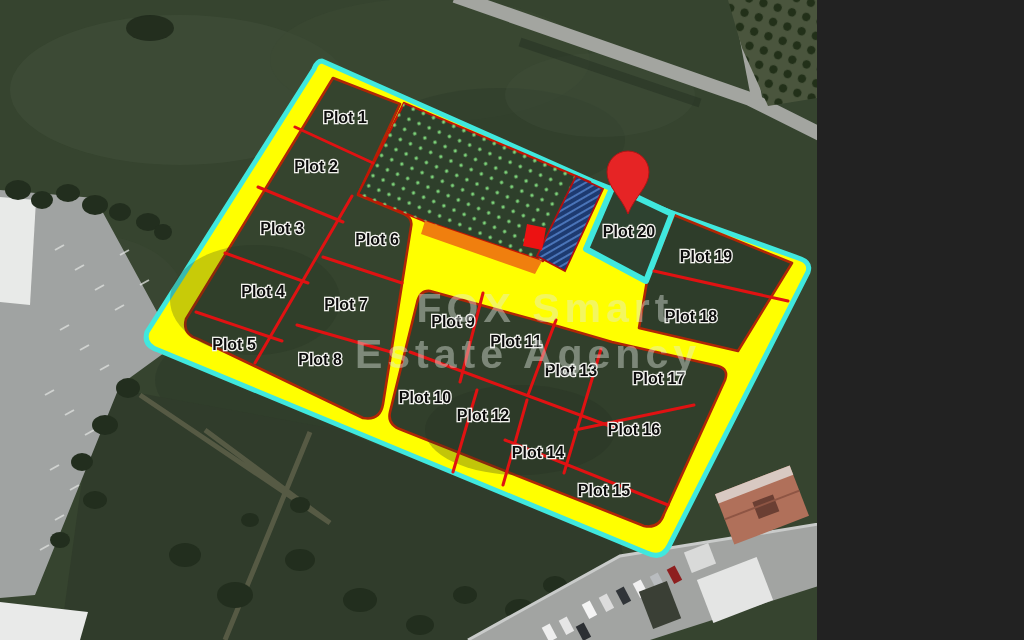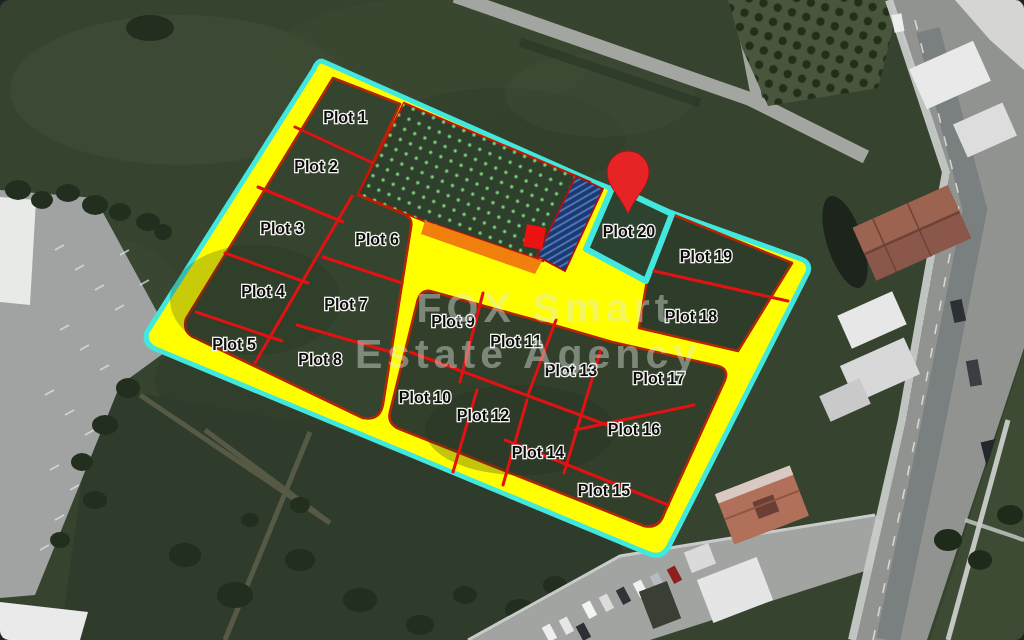--- a/index.html
+++ b/index.html
@@ -1,17 +1,17 @@
 <!DOCTYPE html>
 <html style="--c-road-overlay: #ffff00; --c-boundary: #40e8de; --c-plot-line: #e01212; --c-block-border: #b02606; --c-green-dot: #7dd47a; --c-reserved-navy: #1d3a70; --c-navy-hatch: #4a74b8; --c-orange-strip: #f07f0e; --c-pin-red: #e62425; --c-marker-red: #ec1212; --c-label-text: #0d0d0d; --c-watermark: #e3eae3;"><head>
 <meta charset="utf-8">
 <style>
   html,body{margin:0;padding:0;background:#222;}
-  .stage{position:relative;width:1024px;height:640px;overflow:hidden;
-         font-family:"Liberation Sans", sans-serif;border-radius:9px;}
+  .stage{position:relative;width:817px;height:640px;overflow:hidden;
+         font-family:"Liberation Sans", sans-serif;}
   svg{display:block;}
   .plot-label{font-family:"Liberation Sans",sans-serif;font-size:16px;font-weight:600;
               fill:var(--c-label-text,#0d0d0d);stroke:#f2f2ee;stroke-width:2.6px;
               paint-order:stroke;text-anchor:middle;dominant-baseline:middle;}
   .wm{font-family:"Liberation Sans",sans-serif;font-weight:bold;font-size:41px;
       letter-spacing:5px;fill:var(--c-watermark,#e3eae3);opacity:.42;text-anchor:middle;}
   .road-fill{fill:var(--c-road-overlay,#ffff00);}
   .boundary{stroke:var(--c-boundary,#40e8de);}
   .blk{stroke:var(--c-block-border,#b02606);stroke-width:2.6;stroke-linejoin:round;}
   .redline{stroke:var(--c-plot-line,#e01212);stroke-width:3;fill:none;stroke-linecap:round;}

